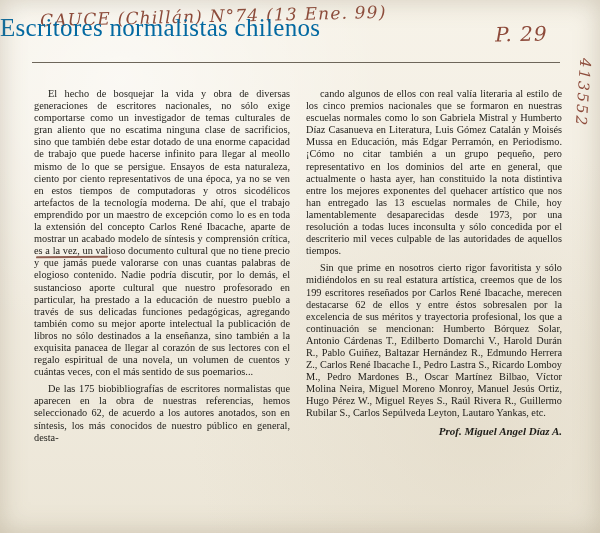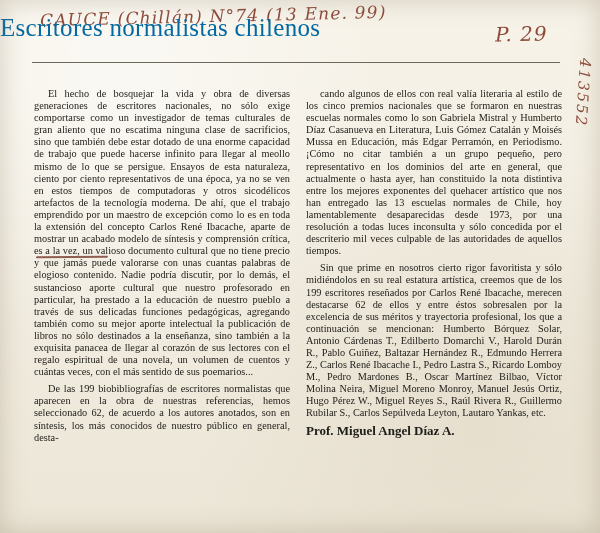--- a/index.html
+++ b/index.html
@@ -105,22 +105,24 @@
     text-indent: 14px;
   }
   .col p + p {
     margin-top: 5px;
   }
   .col p.noindent {
     text-indent: 0;
   }
   .byline {
     margin-top: 7px;
+    text-align: right;
     font-weight: bold;
-    font-size: 13px;
+    font-style: italic;
+    font-size: 11px;
     text-indent: 0;
   }
   
   .pen-mark {
     position: absolute;
     left: 36px;
     top: 256px;
     width: 72px;
     height: 2px;
     background: #7d4436;
@@ -144,21 +146,21 @@
   <div class="handwriting">CAUCE (Chillán) N°74 (13 Ene. 99)</div>
   <div class="handwriting-page">P. 29</div>
   <div class="handwriting-vertical">413552</div>
 
   <div class="title">Escritores normalistas chilenos</div>
   <div class="rule"></div>
 
   <div class="columns">
     <div class="col">
       <p>El hecho de bosquejar la vida y obra de diversas generaciones de escritores nacionales, no sólo exige comportarse como un investigador de temas culturales de gran aliento que no escatima ninguna clase de sacrificios, sino que también debe estar dotado de una enorme capacidad de trabajo que puede hacerse infinito para llegar al meollo mismo de lo que se persigue. Ensayos de esta naturaleza, ciento por ciento representativos de una época, ya no se ven en estos tiempos de computadoras y otros sicodélicos artefactos de la tecnología moderna. De ahí, que el trabajo emprendido por un maestro de excepción como lo es en toda la extensión del concepto Carlos René Ibacache, aparte de mostrar un acabado modelo de síntesis y comprensión crítica, es a la vez, un valioso documento cultural que no tiene precio y que jamás puede valorarse con unas cuantas palabras de elogioso contenido. Nadie podría discutir, por lo demás, el sustancioso aporte cultural que nuestro profesorado en particular, ha prestado a la educación de nuestro pueblo a través de sus delicadas funciones pedagógicas, agregando también como su mejor aporte intelectual la publicación de libros no sólo destinados a la enseñanza, sino también a la exquisita panacea de llegar al corazón de sus lectores con el regalo espiritual de una novela, un volumen de cuentos y cuántas veces, con el más sentido de sus poemarios...</p>
-      <p>De las 199 biobibliografías de escritores normalistas que aparecen en la obra de nuestras referencias, hemos seleccionado 62, de acuerdo a los autores anotados, son en síntesis, los más conocidos de nuestro público en general, desta-</p>
+      <p>De las 175 biobibliografías de escritores normalistas que aparecen en la obra de nuestras referencias, hemos seleccionado 62, de acuerdo a los autores anotados, son en síntesis, los más conocidos de nuestro público en general, desta-</p>
     </div>
     <div class="col">
       <p>cando algunos de ellos con real valía literaria al estilo de los cinco premios nacionales que se formaron en nuestras escuelas normales como lo son Gabriela Mistral y Humberto Díaz Casanueva en Literatura, Luis Gómez Catalán y Moisés Mussa en Educación, más Edgar Perramón, en Periodismo. ¡Cómo no citar también a un grupo pequeño, pero representativo en los dominios del arte en general, que actualmente o hasta ayer, han constituido la nota distintiva entre los mejores exponentes del quehacer artístico que nos han entregado las 13 escuelas normales de Chile, hoy lamentablemente desaparecidas desde 1973, por una resolución a todas luces inconsulta y sólo concedida por el descriterio mil veces culpable de las autoridades de aquellos tiempos.</p>
       <p>Sin que prime en nosotros cierto rigor favoritista y sólo midiéndolos en su real estatura artística, creemos que de los 199 escritores reseñados por Carlos René Ibacache, merecen destacarse 62 de ellos y entre éstos sobresalen por la excelencia de sus méritos y trayectoria profesional, los que a continuación se mencionan: Humberto Bórquez Solar, Antonio Cárdenas T., Edilberto Domarchi V., Harold Durán R., Pablo Guiñez, Baltazar Hernández R., Edmundo Herrera Z., Carlos René Ibacache I., Pedro Lastra S., Ricardo Lomboy M., Pedro Mardones B., Oscar Martínez Bilbao, Víctor Molina Neira, Miguel Moreno Monroy, Manuel Jesús Ortiz, Hugo Pérez W., Miguel Reyes S., Raúl Rivera R., Guillermo Rubilar S., Carlos Sepúlveda Leyton, Lautaro Yankas, etc.</p>
       <p class="byline noindent">Prof. Miguel Angel Díaz A.</p>
     </div>
   </div>
 
   <div class="pen-mark"></div>
   <div class="edge-shadow"></div>

